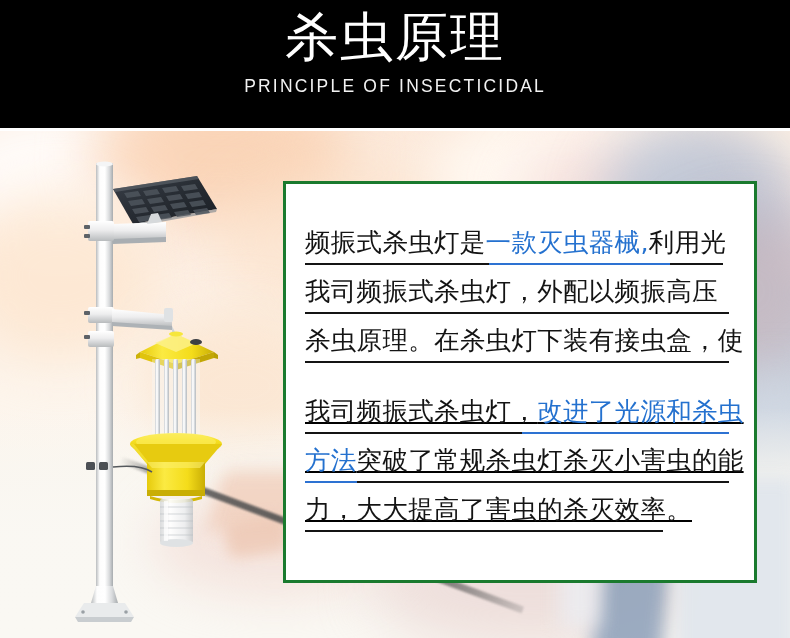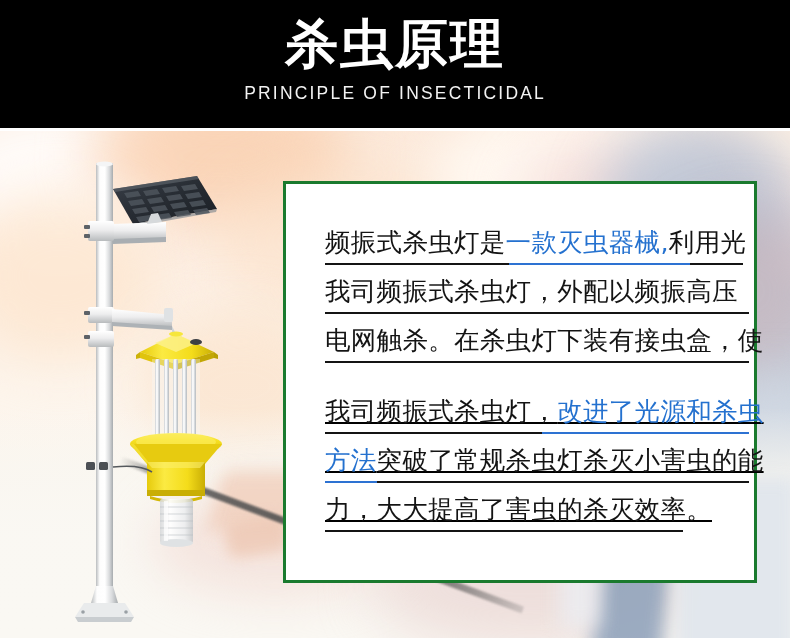--- a/index.html
+++ b/index.html
@@ -14,22 +14,22 @@
   .header-band{
     position:absolute;left:0;top:0;width:790px;height:128px;
     background:#000000;
     display:flex;flex-direction:column;align-items:center;justify-content:flex-start;
   }
   .header-title{
     color:#ffffff;
     font-size:53px;
     line-height:1;
     letter-spacing:2px;
-    font-weight:700;
-    margin-top:17px;
+    font-weight:400;
+    margin-top:10px;
     font-family:"Liberation Sans","DejaVu Sans",sans-serif;
   }
   .header-subtitle{
     color:#f2f2f2;
     font-size:19px;
     letter-spacing:2.4px;
     margin-top:12px;
     font-weight:400;
     transform:scaleX(0.92);
     font-family:"Liberation Sans","DejaVu Sans",sans-serif;
@@ -104,21 +104,21 @@
   
   .lamp{position:absolute;left:0;top:0;width:300px;height:507px;}
 
   
   .card{
     position:absolute;left:283px;top:181px;width:474px;height:402px;
     background:#ffffff;
     border:3px solid #1a7a2e;
     box-sizing:border-box;
   }
-  .card-inner{padding:34px 38px 0 19px;margin-left:20px;}
+  .card-inner{padding:34px 38px 0 19px;}
   .para{margin:0;}
   .para + .para{margin-top:22px;text-decoration:underline;}
   .tline{
     position:relative;
     font-size:25.5px;
     line-height:49px;
     color:#141414;
     letter-spacing:0.3px;
     white-space:nowrap;
     font-family:"DejaVu Sans","Liberation Sans",sans-serif;
@@ -332,21 +332,21 @@
           <span class="txt">频振式杀虫灯是</span><span class="txt blue">一款灭虫器械,</span><span class="txt">利用光</span>
         </div>
 
         <div class="tline">
           <span class="ul" style="width:424px;"></span>
           <span class="txt">我司频振式杀虫灯，外配以频振高压</span>
         </div>
 
         <div class="tline">
           <span class="ul" style="width:424px;"></span>
-          <span class="txt">电网触杀。在杀虫灯下装有接虫盒，使</span>
+          <span class="txt">杀虫原理。在杀虫灯下装有接虫盒，使</span>
         </div>
 
       </div>
 
       <div class="para">
 
         <div class="tline">
           <span class="ul" style="width:424px;"></span>
           <span class="ulb" style="left:217px;width:207px;"></span>
           <span class="txt">我司频振式杀虫灯，</span><span class="txt blue">改进了光源和杀虫</span>

